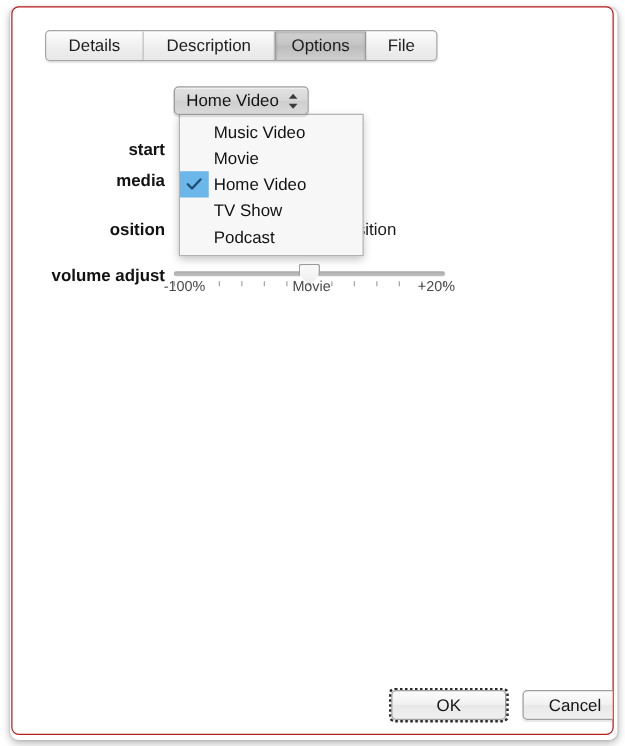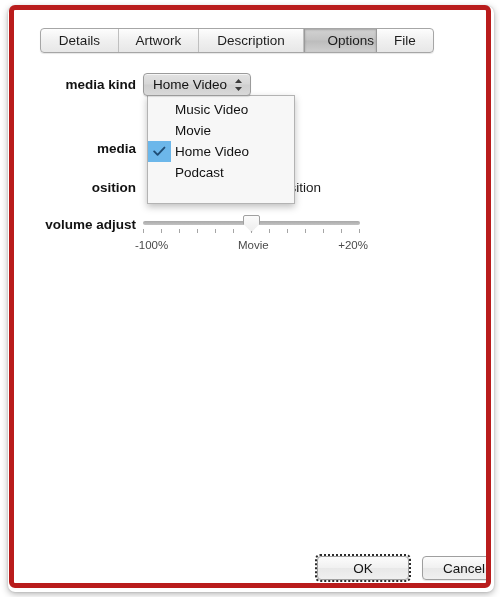--- a/index.html
+++ b/index.html
@@ -37,21 +37,21 @@
   }
 
   
   .dialog {
     position: absolute;
     left: 9px;
     top: 5px;
     width: 482px;
     height: 583px;
     background: #ffffff;
-    border: 5px solid #b91c1c;
+    border: 1px solid #b91c1c;
     border-radius: 6px;
     box-sizing: border-box;
     overflow: hidden;
   }
 
   
   .tabbar {
     position: absolute;
     left: 26px;
     top: 18px;
@@ -134,21 +134,21 @@
 
   
   .menu {
     position: absolute;
     left: 133px;
     top: 85px;
     width: 148px;
     background: #f7f7f7;
     border: 1px solid #b3b3b3;
     box-shadow: 0 3px 7px rgba(0,0,0,0.25);
-    padding: 3px 0 20px 0;
+    padding: 3px 0 4px 0;
     box-sizing: border-box;
     z-index: 5;
   }
   .menu-item {
     position: relative;
     height: 21px;
     display: flex;
     align-items: center;
     font-size: 13.5px;
     color: #111111;
@@ -221,21 +221,21 @@
     height: 17px;
     background: linear-gradient(to bottom, #fbfbfb, #ededed);
     border: 1px solid #a0a0a0;
     box-sizing: border-box;
     clip-path: polygon(0% 0%, 100% 0%, 100% 52%, 50% 100%, 0% 52%);
     border-radius: 2px;
   }
   .slider-labels {
     position: absolute;
     left: -8px;
-    top: 26px;
+    top: 15px;
     width: 233px;
     display: flex;
     justify-content: space-between;
     font-size: 11.5px;
     color: #4a4a4a;
     user-select: none;
   }
 
   
   .btn {
@@ -281,35 +281,32 @@
 <div id="root">
 
   <div class="shadow-layer"></div>
 
   <div class="dialog">
 
     <div class="tabbar" id="tabbar">
         <div class="tab" style="width: 78px;">
           <span>Details</span>
         </div>
-        <div class="tab" style="width: 80px;">
-          <span>Artwork</span>
-        </div>
         <div class="tab" style="width: 105px;">
           <span>Description</span>
         </div>
-        <div class="tab selected" style="width: 73px; justify-content: flex-end;">
+        <div class="tab selected" style="width: 73px;">
           <span>Options</span>
         </div>
         <div class="tab" style="width: 56px;">
           <span>File</span>
         </div>
       </div>
 
-    <div class="form-label" id="lbl-media-kind">media kind</div>
+    <div class="form-label" id="lbl-start">start</div>
     <div class="form-label" id="lbl-stop">media</div>
     <div class="form-label" id="lbl-playback">osition</div>
     <div class="form-label" id="lbl-volume">volume adjust</div>
 
     <div class="behind-text">osition</div>
 
     <div class="popup-button">
       <span>Home Video</span>
       <span class="chev">
         <svg width="9" height="14" viewBox="0 0 9 14">
@@ -326,20 +323,23 @@
         <div class="menu-item">
           <span>Movie</span>
         </div>
         <div class="menu-item">
           <span class="menu-check" style="background: rgb(108, 183, 234);">
             <svg width="13" height="11" viewBox="0 0 13 11">
               <path d="M1.2 5.4 L4.6 8.8 L11.4 1.6" stroke="#1f4d75" stroke-width="1.9" fill="none" stroke-linecap="round" stroke-linejoin="round"></path>
             </svg>
           </span>
           <span>Home Video</span>
+        </div>
+        <div class="menu-item">
+          <span>TV Show</span>
         </div>
         <div class="menu-item">
           <span>Podcast</span>
         </div>
       </div>
 
     <div class="slider-wrap">
       <div class="slider-track"></div>
       <div class="slider-ticks" id="slider-ticks">
           <i style="left: 0px;"></i>

